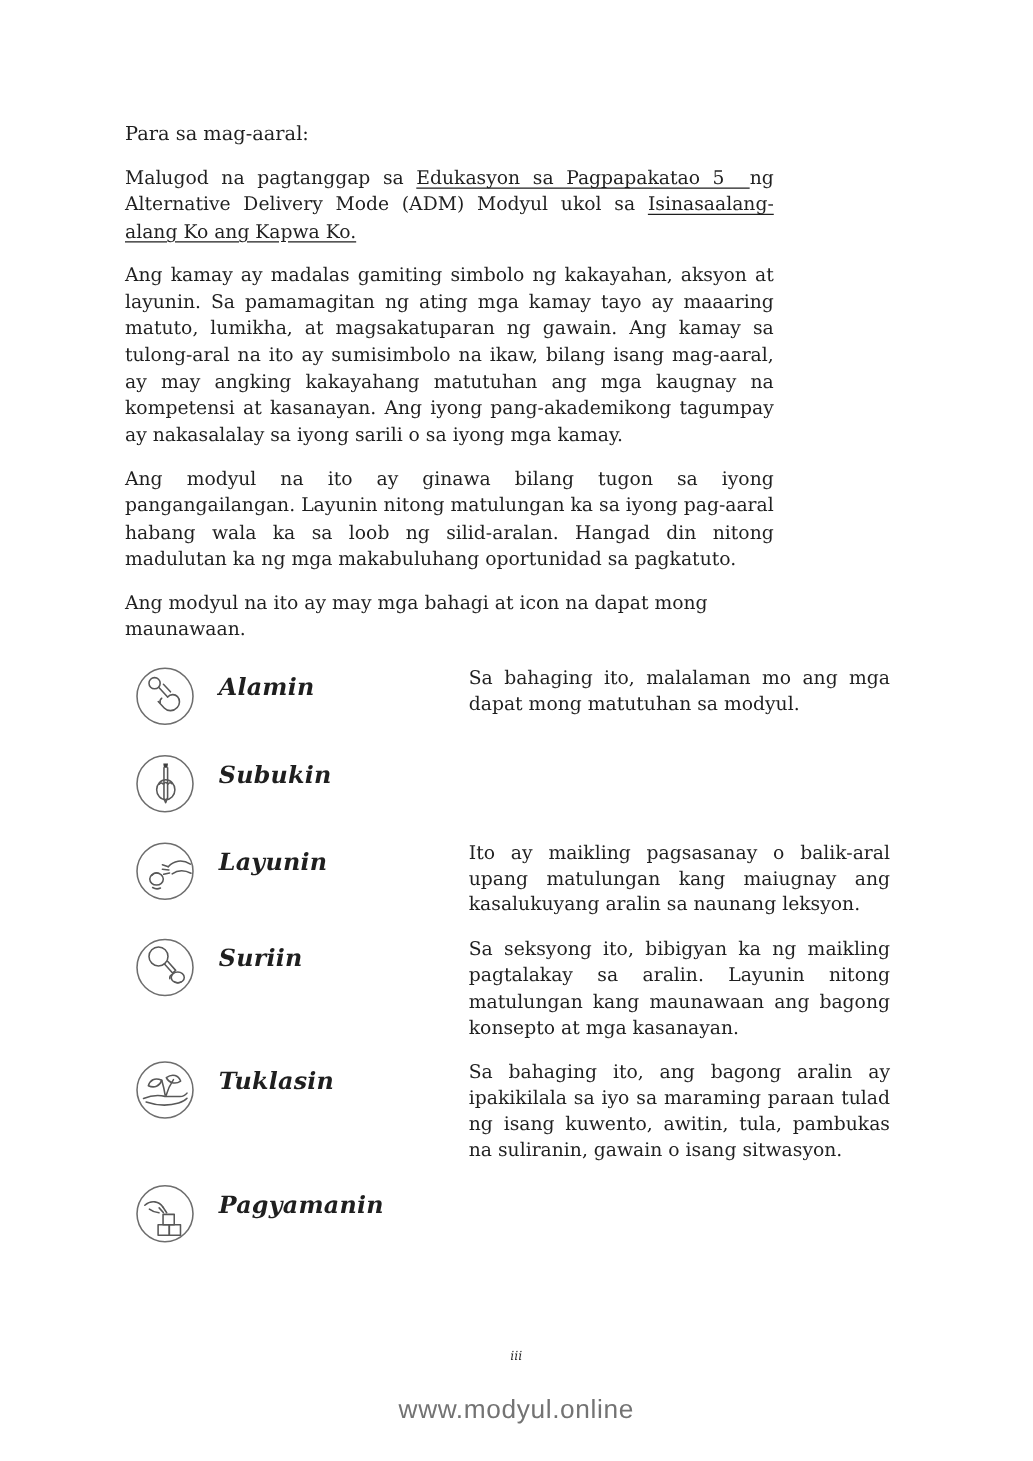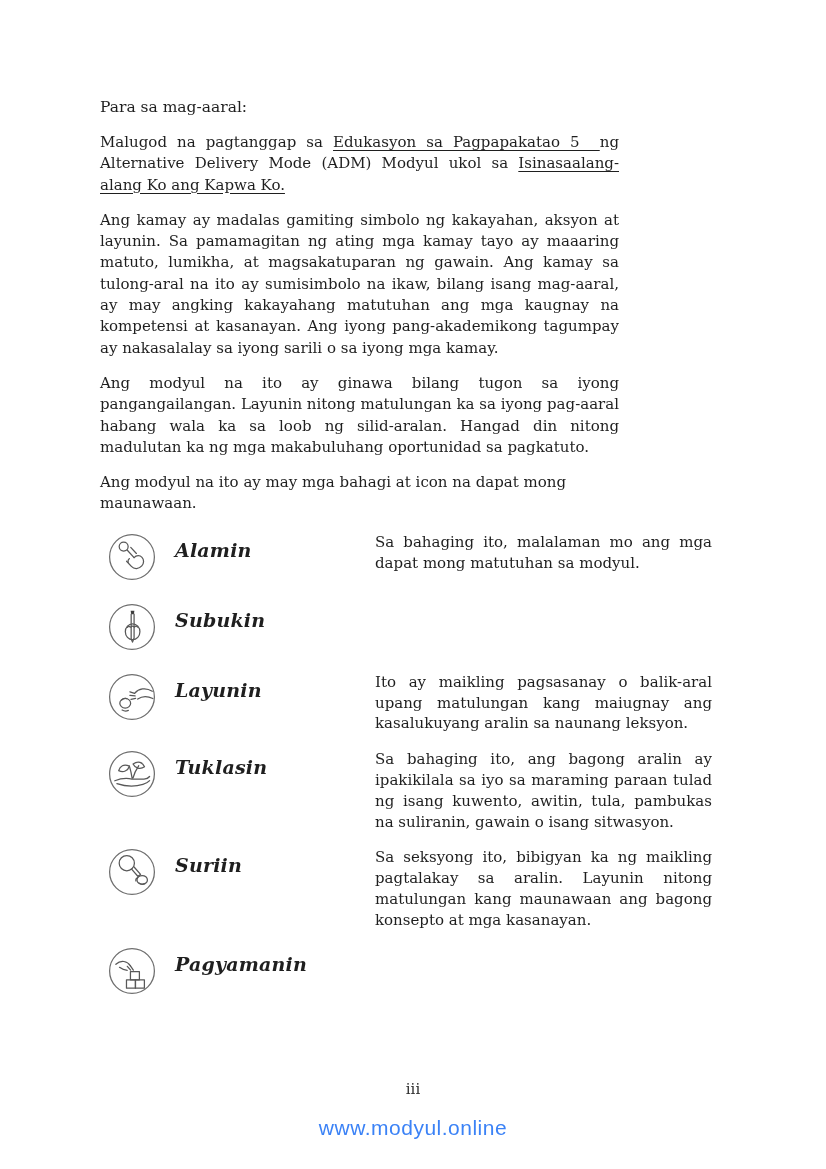--- a/index.html
+++ b/index.html
@@ -46,22 +46,23 @@
   .part-desc {
     margin: 0;
     font-size: 15px;
     line-height: 20.8px;
     text-align: justify;
   }
   .page-number {
     position: absolute;
     top: 1080px; left: 0; width: 100%;
     text-align: center;
-    font-size: 15px;
+    font-size: 10px;
     color: #2b2b2b;
+    font-style: italic;
   }
   .watermark {
     position: absolute;
     top: 1116px; left: 0; width: 100%;
     text-align: center;
     font-family: "Liberation Sans", sans-serif;
     font-size: 21px;
     letter-spacing: 0.5px;
     color: #cdcdcd;
   }
@@ -129,50 +130,50 @@
     </div>
     <div class="desc-cell">
       <p class="part-desc">Ito ay maikling pagsasanay o balik-aral upang matulungan kang maiugnay ang kasalukuyang aralin sa naunang leksyon.</p>
     </div>
   </div>
 
   <div class="row">
     <div class="icon-cell">
       <span class="icon-wrap"><svg viewBox="0 0 48 48" xmlns="http://www.w3.org/2000/svg">
               <circle class="ring" cx="24" cy="24" r="21.5"></circle>
+              <circle class="ic" cx="19" cy="15.5" r="7.3"></circle>
+              <path class="ic" d="M23.6 21.3 l6.2 7 M26 19.2 l6.2 7 M29.8 28.3 l2.4-2.1"></path>
+              <ellipse class="ic" cx="33.8" cy="31.6" rx="5" ry="4.2"></ellipse>
+              <path class="ic" d="M29.5 29.4 q-2.2 1-1.8 3.2 M31 34.8 q2.6 1.6 5.4.4"></path>
+            </svg></span>
+    </div>
+    <div class="label-cell">
+      <span class="part-label">Suriin</span>
+    </div>
+    <div class="desc-cell">
+      <p class="part-desc">Sa seksyong ito, bibigyan ka ng maikling pagtalakay sa aralin. Layunin nitong matulungan kang maunawaan ang bagong konsepto at mga kasanayan.</p>
+    </div>
+  </div>
+
+  <div class="row">
+    <div class="icon-cell">
+      <span class="icon-wrap"><svg viewBox="0 0 48 48" xmlns="http://www.w3.org/2000/svg">
+              <circle class="ring" cx="24" cy="24" r="21.5"></circle>
               <path class="ic" d="M21.5 16.5 c-5.5-2.5-9 0-10.3 4.2 c4.6 2.2 8.8.2 10.3-4.2 z"></path>
               <path class="ic" d="M25 14.5 c5-3.5 9.3-1.6 11 2.6 c-4.2 3-9.2 1.2-11-2.6 z"></path>
               <path class="ic" d="M21.5 16.5 q1.8 6 2.6 11.5 M30.5 16 q-4 6-5.6 12"></path>
               <path class="ic" d="M7.5 30.5 q8.5-3.4 16.5-1.6 l11.5.1 q3.4 0 5.4-2.6"></path>
               <path class="ic" d="M9.5 33.2 q13 4.4 25 .8 q4.4-1.4 6.4-3.6"></path>
             </svg></span>
     </div>
     <div class="label-cell">
       <span class="part-label">Tuklasin</span>
     </div>
     <div class="desc-cell">
       <p class="part-desc">Sa bahaging ito, ang bagong aralin ay ipakikilala sa iyo sa maraming paraan tulad ng isang kuwento, awitin, tula, pambukas na suliranin, gawain o isang sitwasyon.</p>
-    </div>
-  </div>
-
-  <div class="row">
-    <div class="icon-cell">
-      <span class="icon-wrap"><svg viewBox="0 0 48 48" xmlns="http://www.w3.org/2000/svg">
-              <circle class="ring" cx="24" cy="24" r="21.5"></circle>
-              <circle class="ic" cx="19" cy="15.5" r="7.3"></circle>
-              <path class="ic" d="M23.6 21.3 l6.2 7 M26 19.2 l6.2 7 M29.8 28.3 l2.4-2.1"></path>
-              <ellipse class="ic" cx="33.8" cy="31.6" rx="5" ry="4.2"></ellipse>
-              <path class="ic" d="M29.5 29.4 q-2.2 1-1.8 3.2 M31 34.8 q2.6 1.6 5.4.4"></path>
-            </svg></span>
-    </div>
-    <div class="label-cell">
-      <span class="part-label">Suriin</span>
-    </div>
-    <div class="desc-cell">
-      <p class="part-desc">Sa seksyong ito, bibigyan ka ng maikling pagtalakay sa aralin. Layunin nitong matulungan kang maunawaan ang bagong konsepto at mga kasanayan.</p>
     </div>
   </div>
 
   <div class="row">
     <div class="icon-cell">
       <span class="icon-wrap"><svg viewBox="0 0 48 48" xmlns="http://www.w3.org/2000/svg">
               <circle class="ring" cx="24" cy="24" r="21.5"></circle>
               <rect class="ic" x="22.5" y="24.5" width="8.6" height="8"></rect>
               <rect class="ic" x="18.7" y="32.5" width="8.6" height="8"></rect>
               <rect class="ic" x="27.3" y="32.5" width="8.6" height="8"></rect>
@@ -181,13 +182,13 @@
             </svg></span>
     </div>
     <div class="label-cell">
       <span class="part-label">Pagyamanin</span>
     </div>
   </div>
 </div>
 </div>
 
 <div class="page-number">iii</div>
-<div class="watermark" style="color: #3b82f6;">www.modyul.online</div>
+<div class="watermark" style="color: #737373;">www.modyul.online</div>
 
 </body></html>

